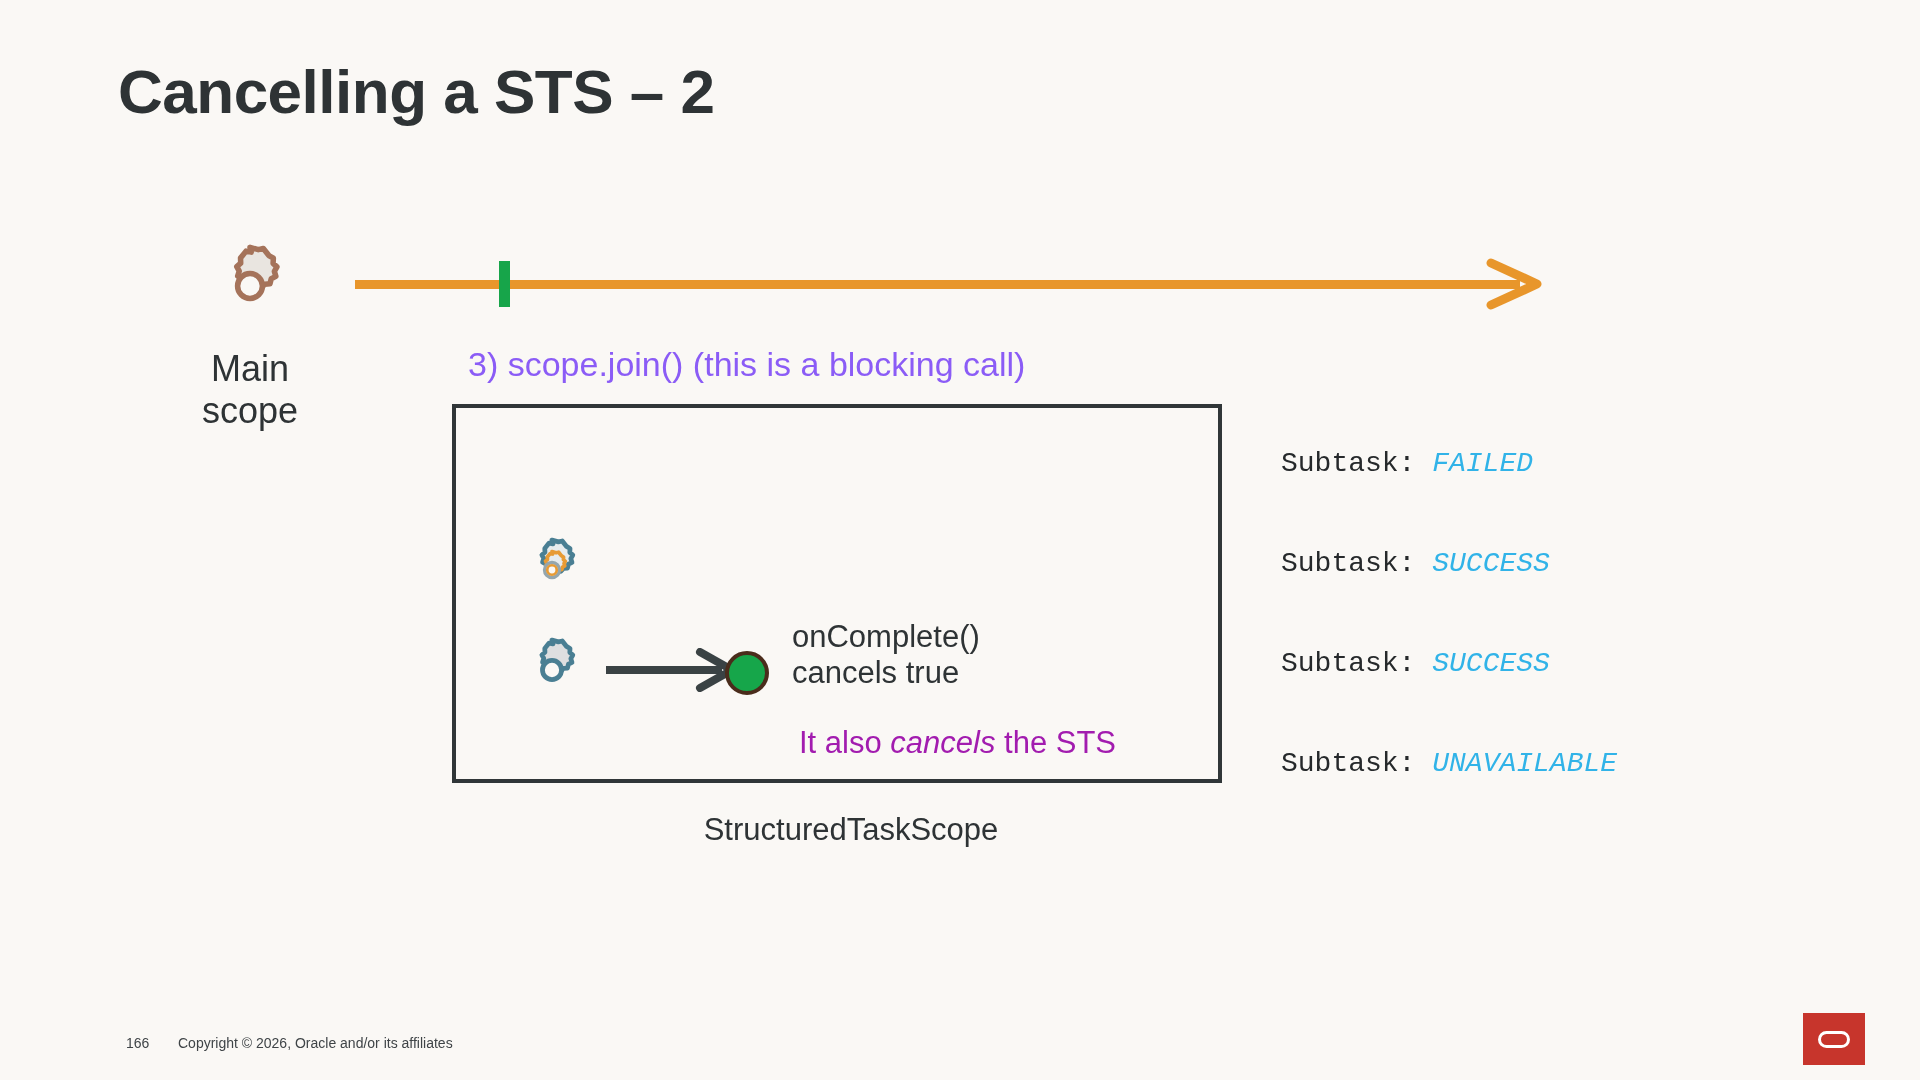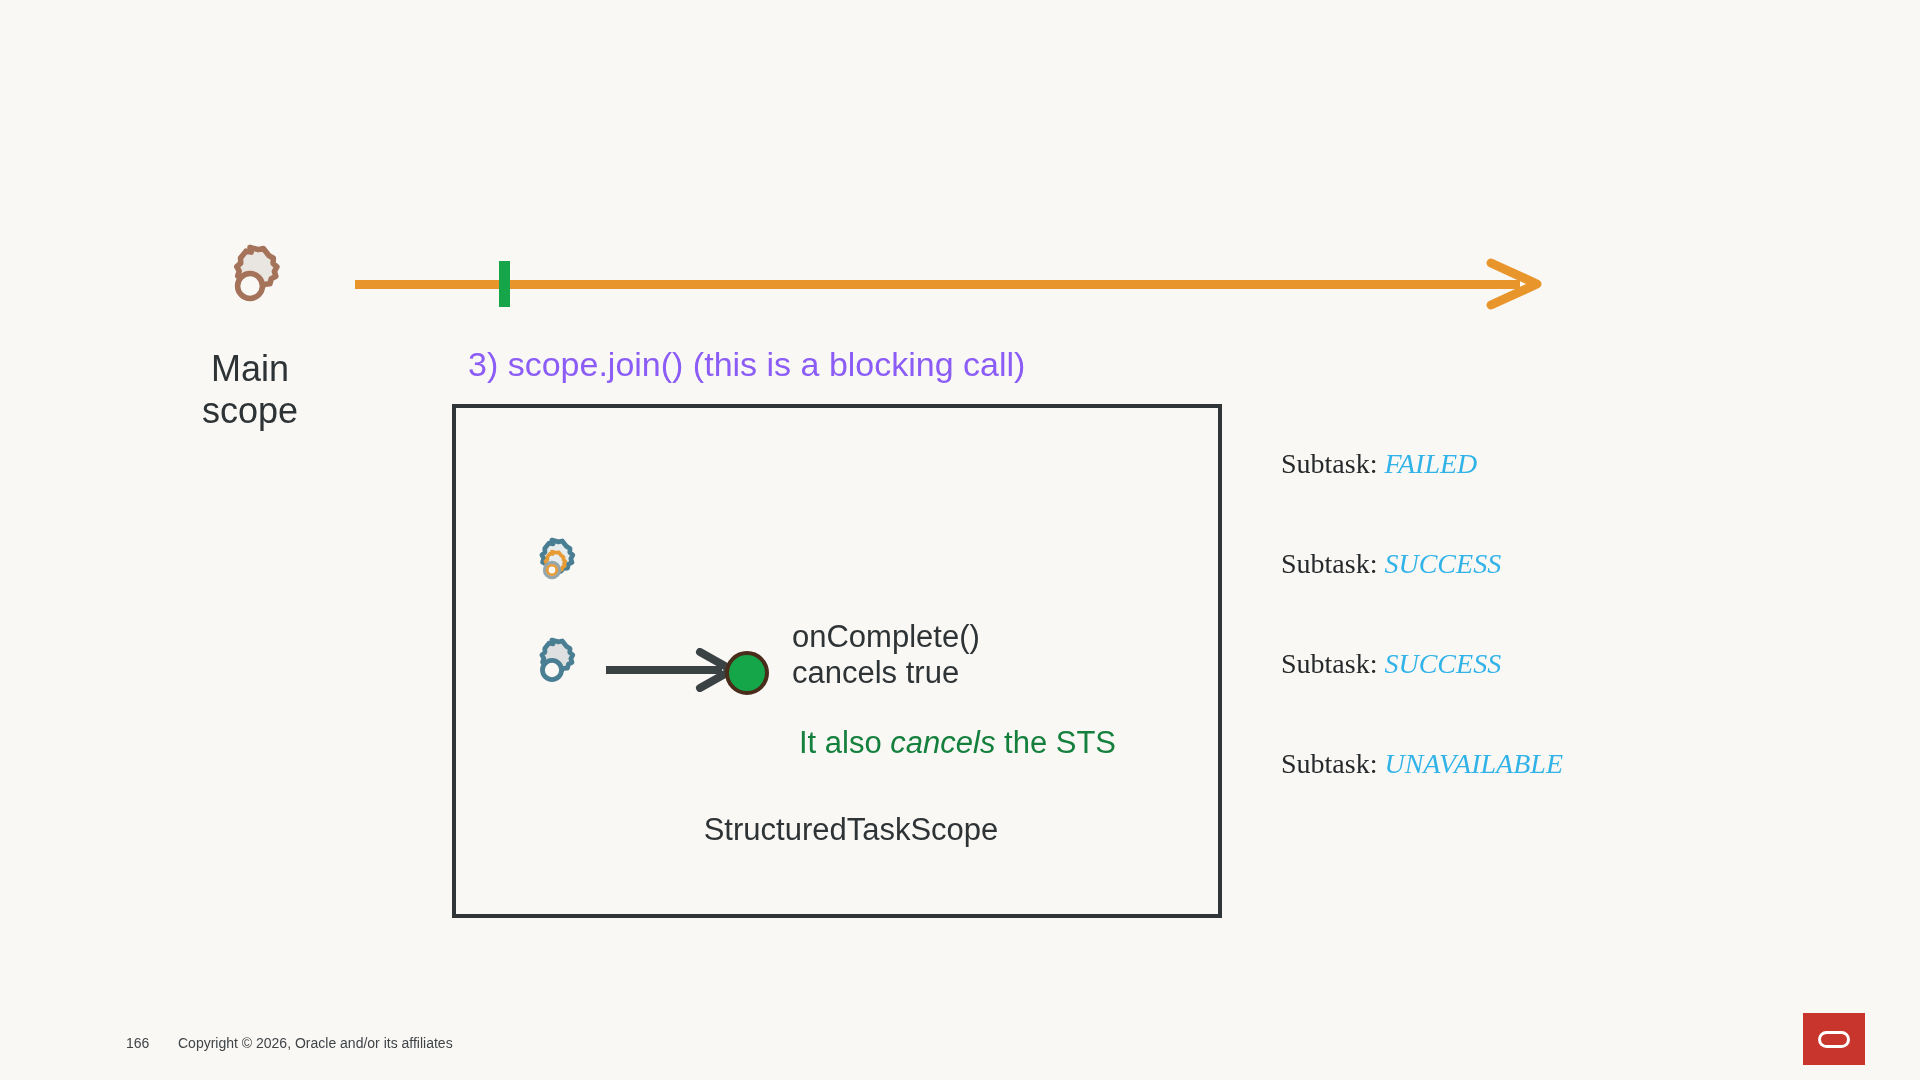--- a/index.html
+++ b/index.html
@@ -93,21 +93,21 @@
     color: #8b5cf6;
     white-space: nowrap;
   }
 
   
   .sts-box {
     position: absolute;
     left: 452px;
     top: 404px;
     width: 770px;
-    height: 514px;
+    height: 379px;
     border: 4px solid #303638;
     background: #faf8f5;
     box-sizing: border-box;
   }
 
   .gear-inner {
     position: absolute;
     width: 68px;
     height: 68px;
   }
@@ -140,21 +140,21 @@
     font-size: 31px;
     line-height: 1.16;
     color: #2e3335;
     white-space: nowrap;
   }
   .cancels-text {
     position: absolute;
     left: 343px;
     top: 317px;
     font-size: 31px;
-    color: #15803d;
+    color: #a21caf;
     white-space: nowrap;
   }
   .cancels-text em {
     font-style: italic;
   }
   .sts-label {
     position: absolute;
     left: 0;
     right: 0;
     top: 404px;
@@ -162,21 +162,21 @@
     font-size: 31px;
     color: #2e3335;
     margin-left: 28px;
   }
 
   
   .subtask-list {
     position: absolute;
     left: 1281px;
     top: 448px;
-    font-family: Liberation Serif, serif;
+    font-family: Liberation Mono, monospace;
     font-size: 28px;
   }
   .subtask-row {
     height: 100px;
     white-space: nowrap;
   }
   .subtask-key { color: #26292b; }
   .subtask-val {
     color: #31b3e8;
     font-style: italic;
@@ -209,20 +209,21 @@
     border: 3.5px solid #ffffff;
     border-radius: 9px;
     box-sizing: border-box;
   }
 </style>
 </head>
 <body>
 
 <div class="slide">
 
+  <div class="title">Cancelling a STS – 2</div>
 
   <div class="actor">
     <svg class="actor-gear" viewBox="0 0 100 100">
       <path d="M50 8 l9 2.5 5.5 -1.2 6 7.6 4.9 2.9 -0.3 5.6 4.2 3.8 -2.8 4.9 1.6 5.4 -5 2.6 -1.4 5.4 -5.5 0.5 -3.9 4 -5 -2.4 -5.1 2.3 -3.8 -4.1 -5.5 -0.6 -1.3 -5.4 -5 -2.7 1.7 -5.3 -2.7 -4.9 4.3 -3.7 -0.2 -5.6 6 -7.5 5.6 1.1z" transform="rotate(0 50 50)" fill="#e9e5e0" stroke="#a5735a" stroke-width="6" stroke-linejoin="round"></path>
       <circle cx="50" cy="50" r="13.5" fill="#faf8f5" stroke="#a5735a" stroke-width="6"></circle>
     </svg>
     <div class="actor-label">
       <div>Main</div>
       <div>scope</div>
     </div>

